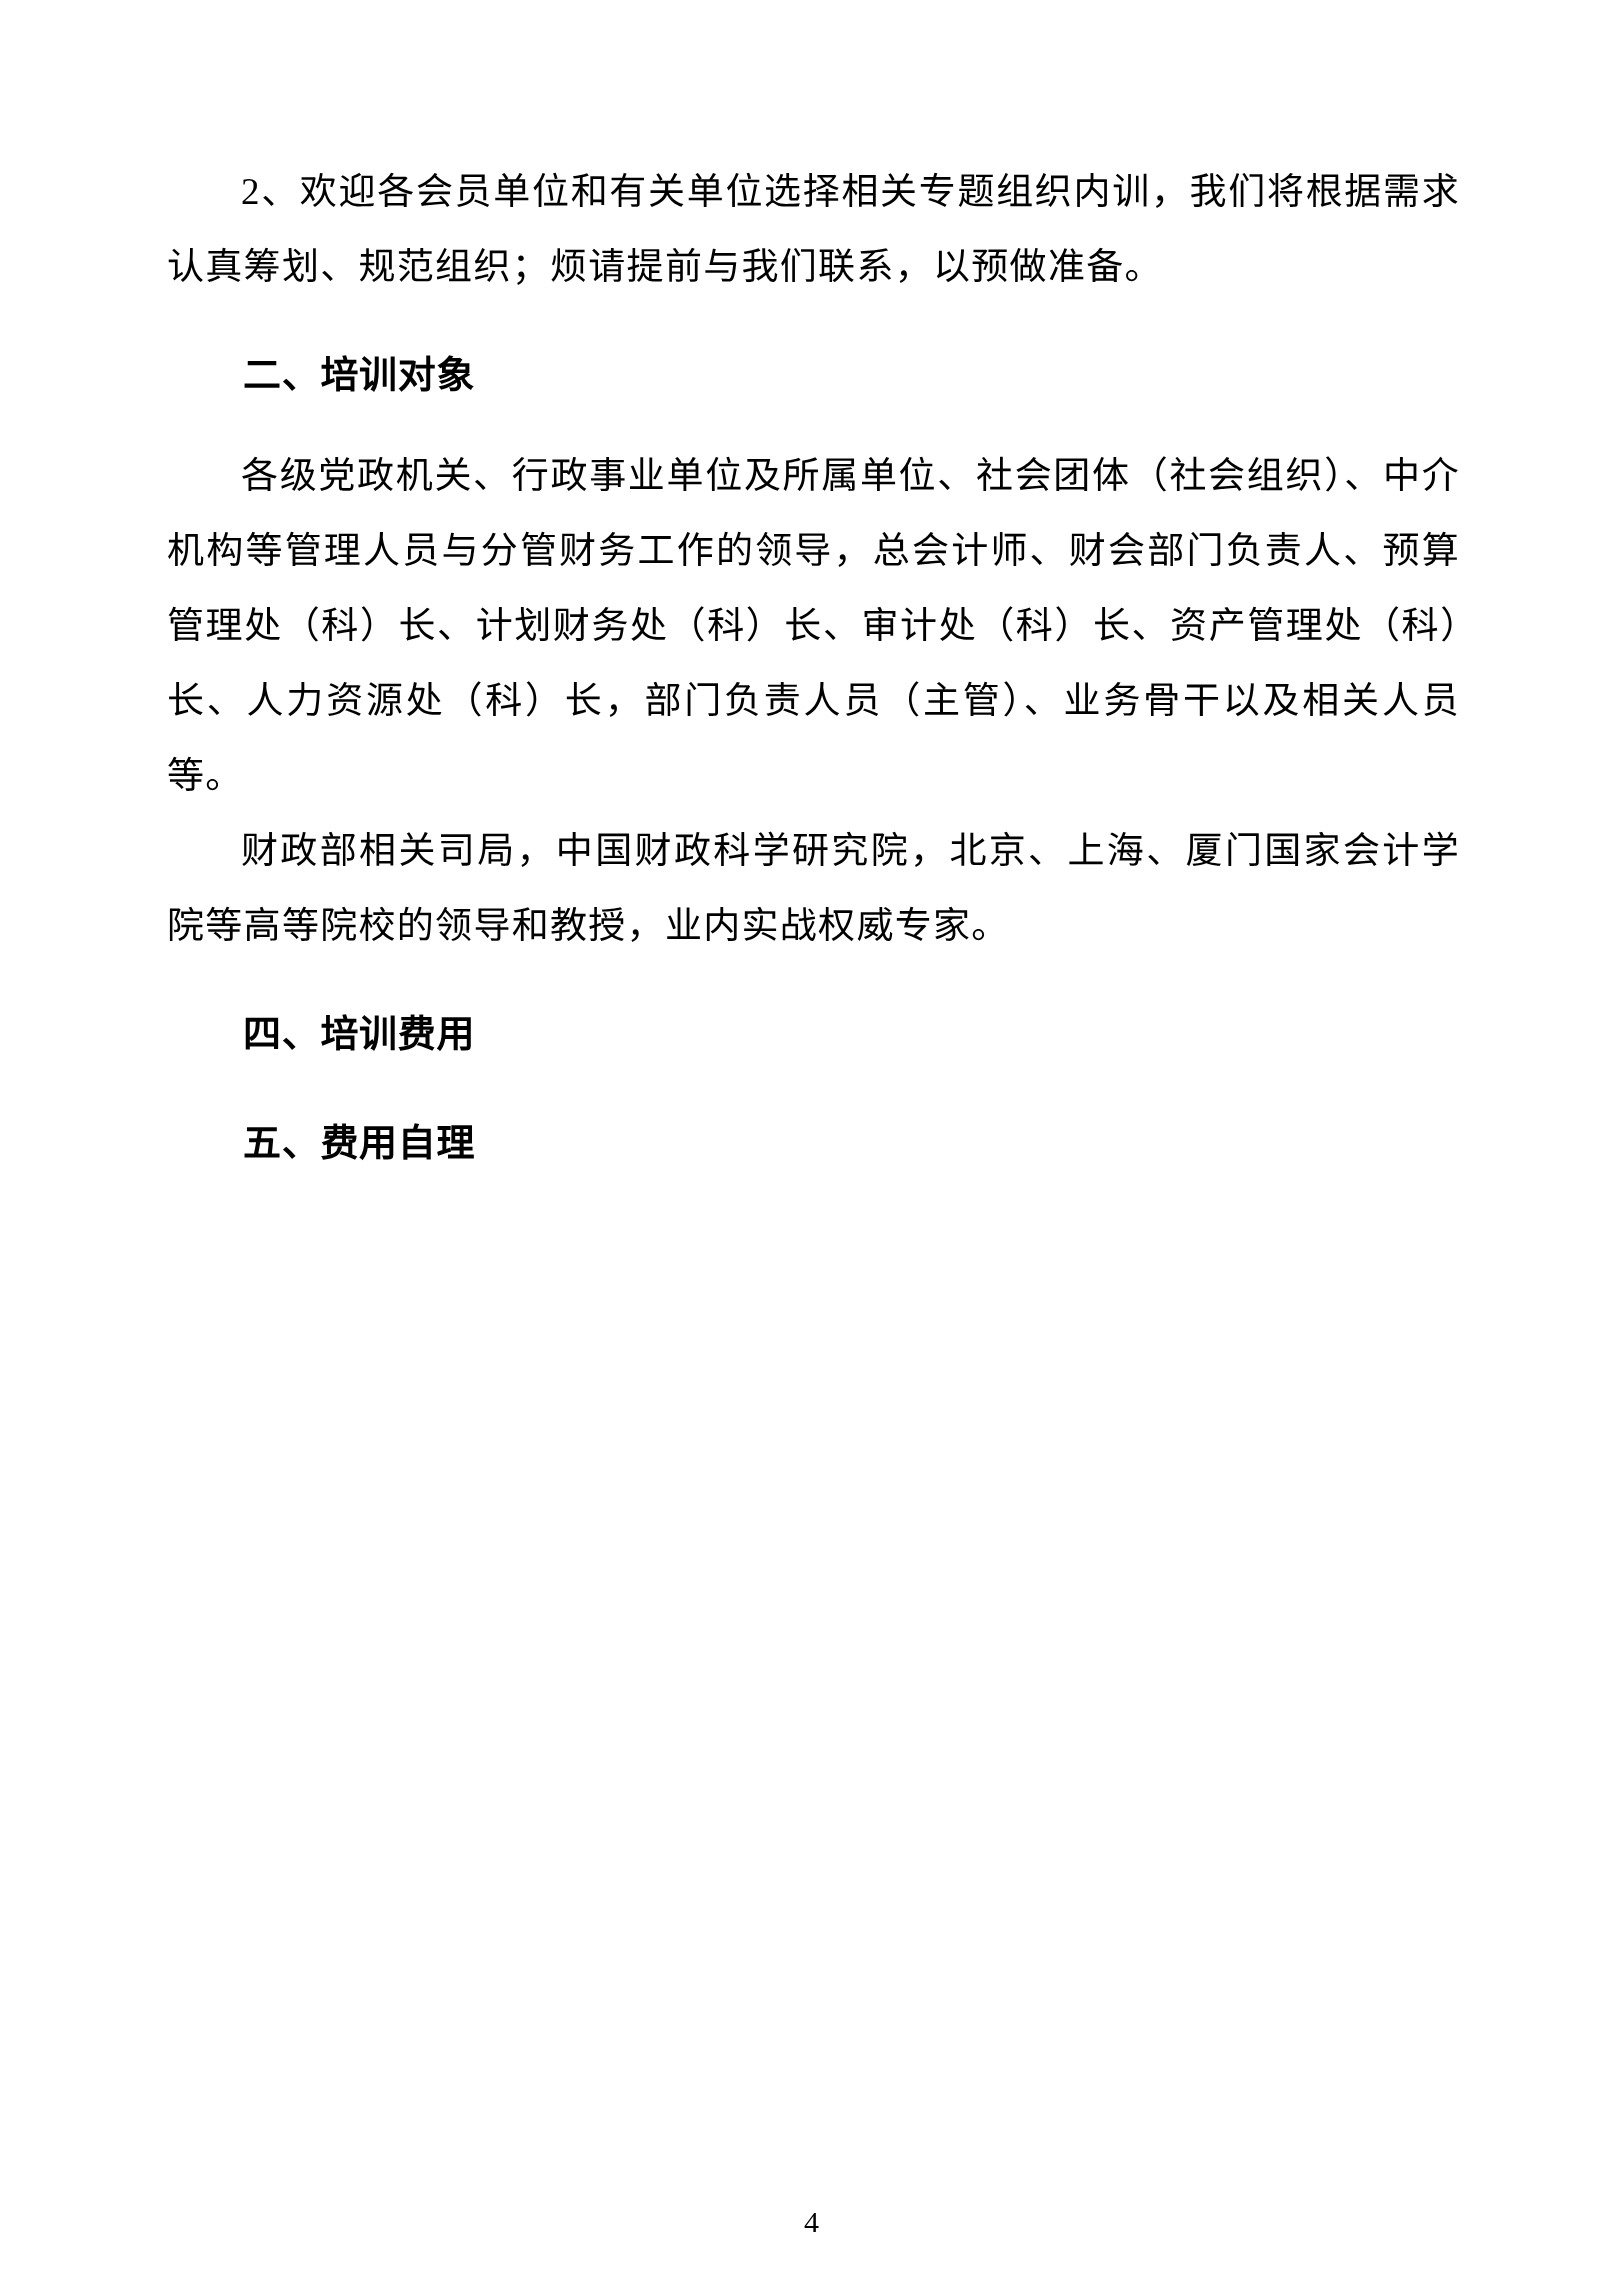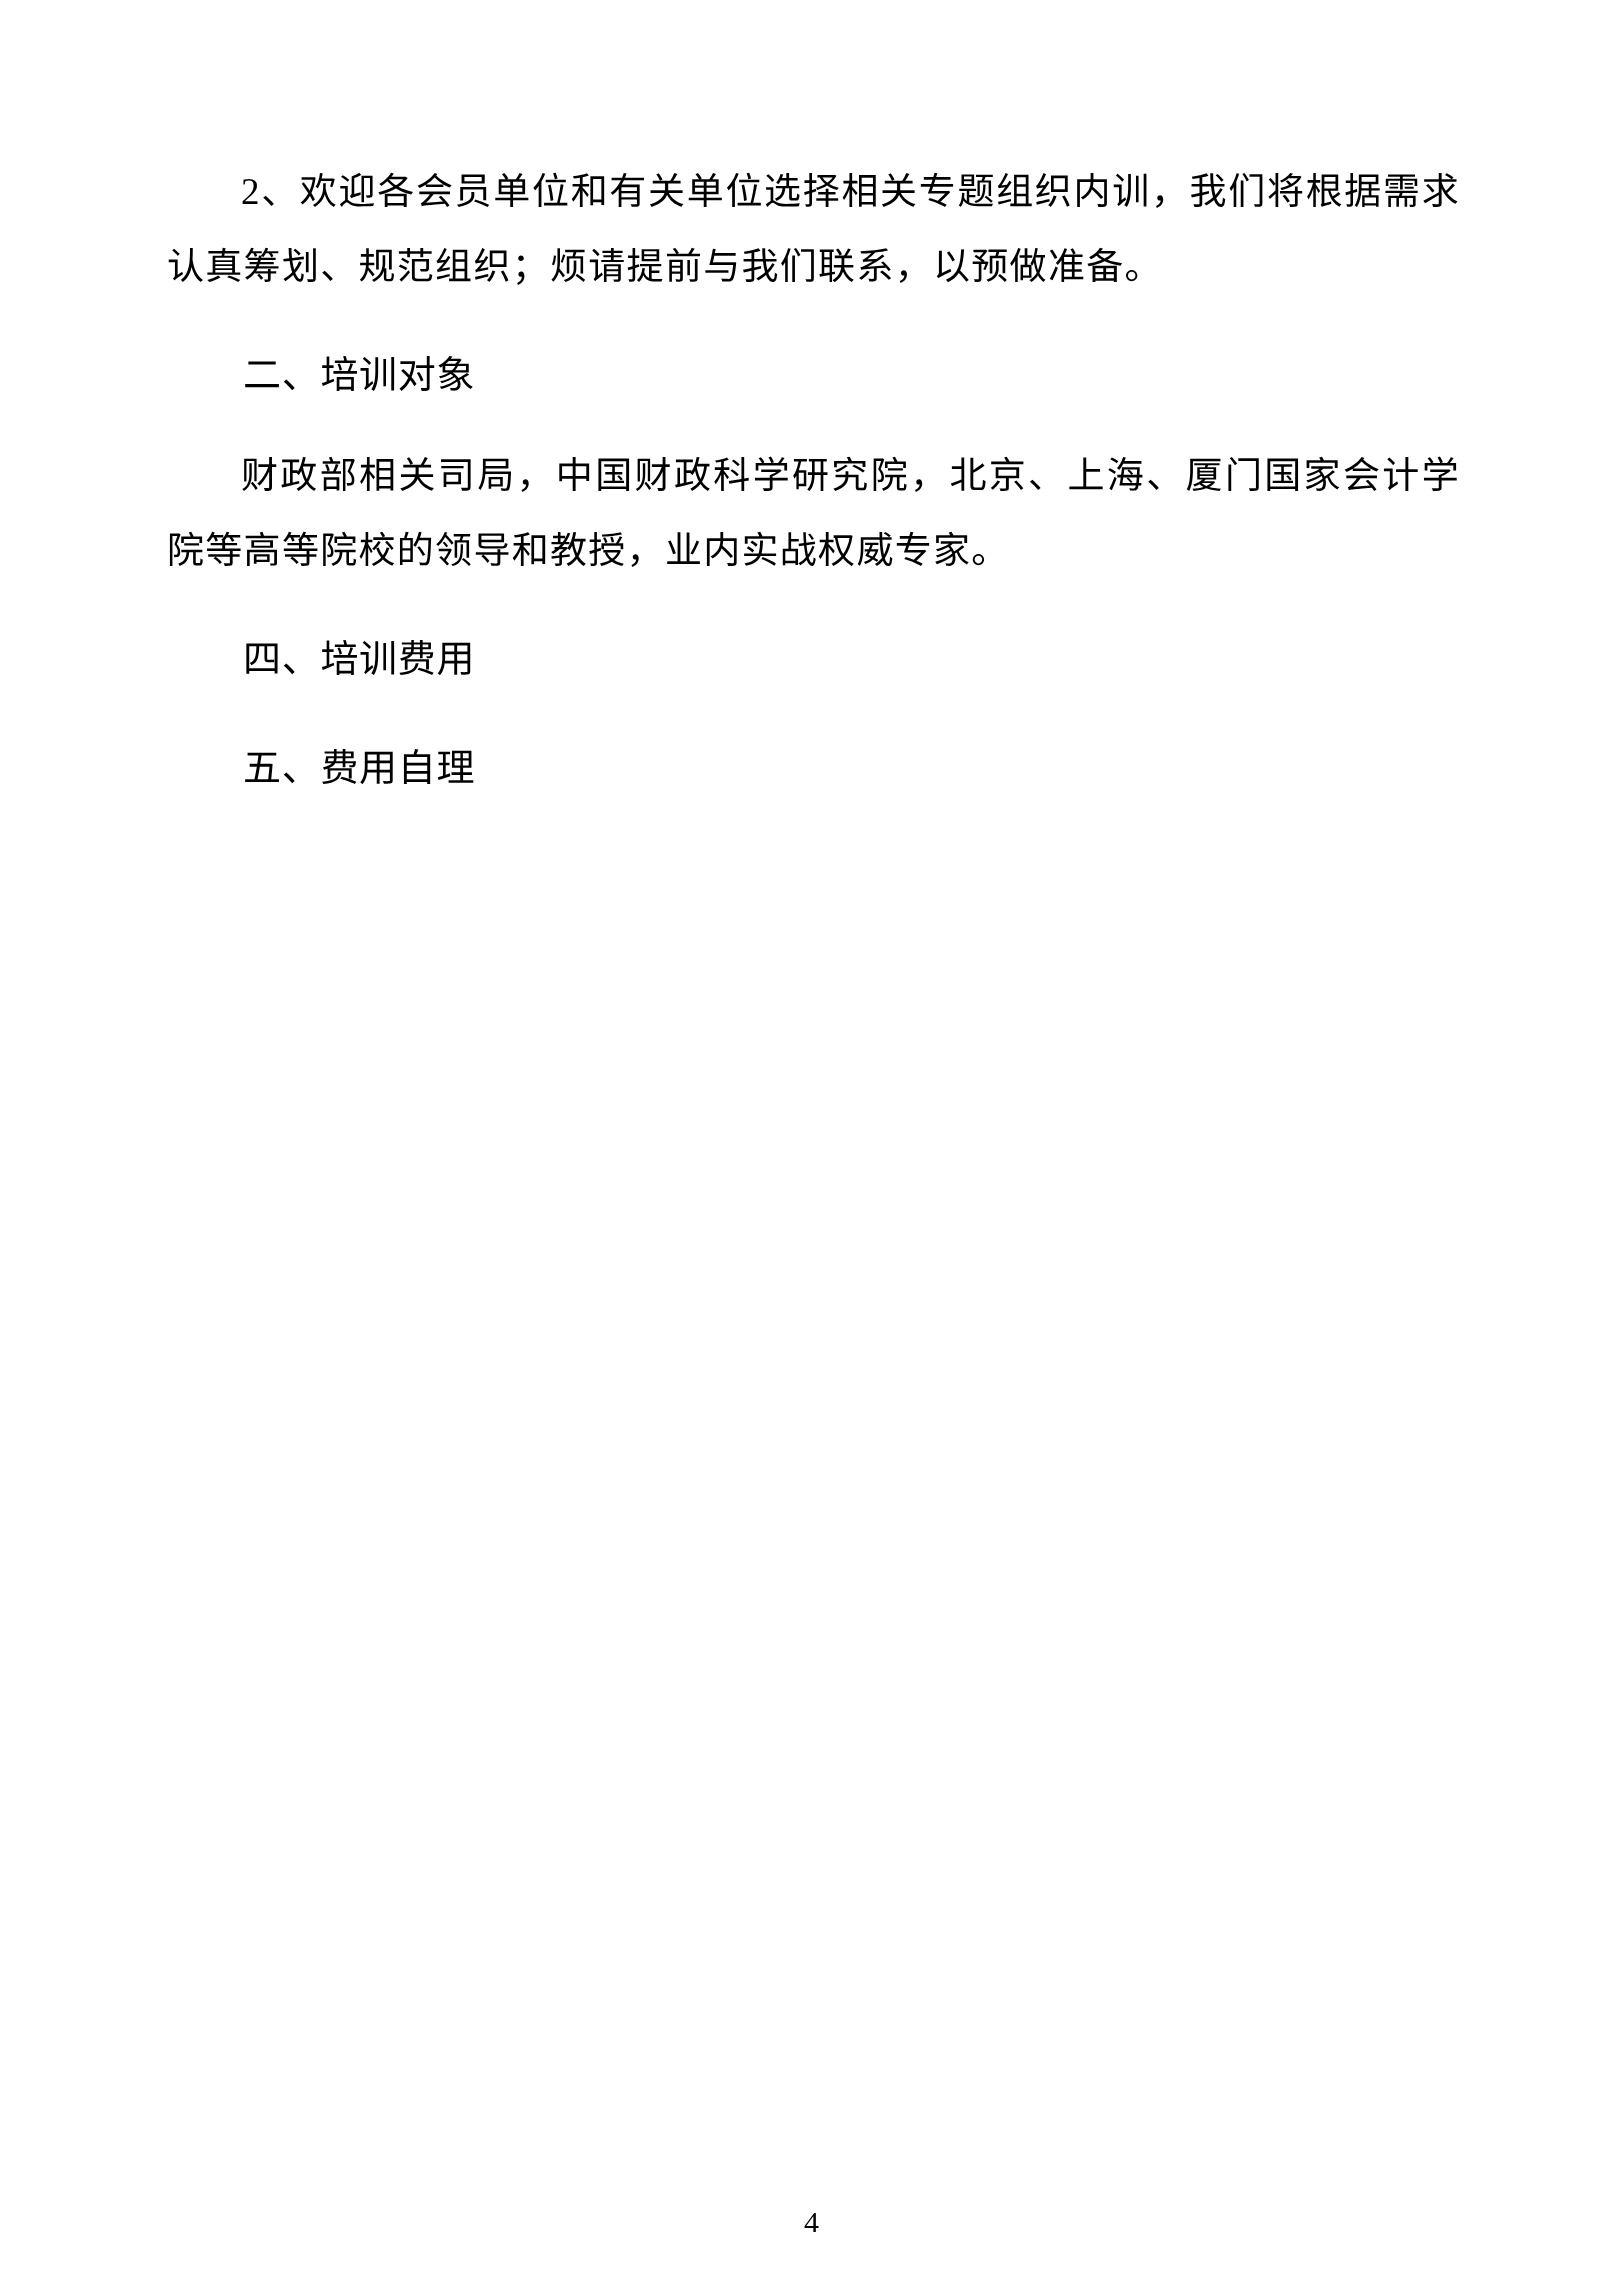--- a/index.html
+++ b/index.html
@@ -39,21 +39,21 @@
     text-indent: 2em;
     font-family: "Liberation Serif", serif;
   }
   p.body-para.tight {
     line-height: 62px;
   }
   h2.section-heading {
     margin: 34px 0 25px 0;
     font-size: 38px;
     line-height: 75px;
-    font-weight: normal;
+    font-weight: bold;
     text-indent: 2em;
     letter-spacing: 0.7px;
     font-family: "Liberation Sans", sans-serif;
   }
   .page-number {
     position: absolute;
     bottom: 56px;
     left: 0;
     width: 1623px;
     text-align: center;
@@ -65,20 +65,21 @@
 <body>
 
 <div class="page">
   <div class="content">
 
     <p class="body-para">2、欢迎各会员单位和有关单位选择相关专题组织内训，我们将根据需求认真筹划、规范组织；烦请提前与我们联系，以预做准备。</p>
 
 
     <h2 class="section-heading">二、培训对象</h2>
 
+    <p class="body-para">各级党政机关、行政事业单位及所属单位、社会团体（社会组织）、中介机构等管理人员与分管财务工作的领导，总会计师、财会部门负责人、预算管理处（科）长、计划财务处（科）长、审计处（科）长、资产管理处（科）长、人力资源处（科）长，部门负责人员（主管）、业务骨干以及相关人员等。</p>
 
 
     <p class="body-para">财政部相关司局，中国财政科学研究院，北京、上海、厦门国家会计学院等高等院校的领导和教授，业内实战权威专家。</p>
 
     <h2 class="section-heading">四、培训费用</h2>
 
 
     <h2 class="section-heading">五、费用自理</h2>
 
 

